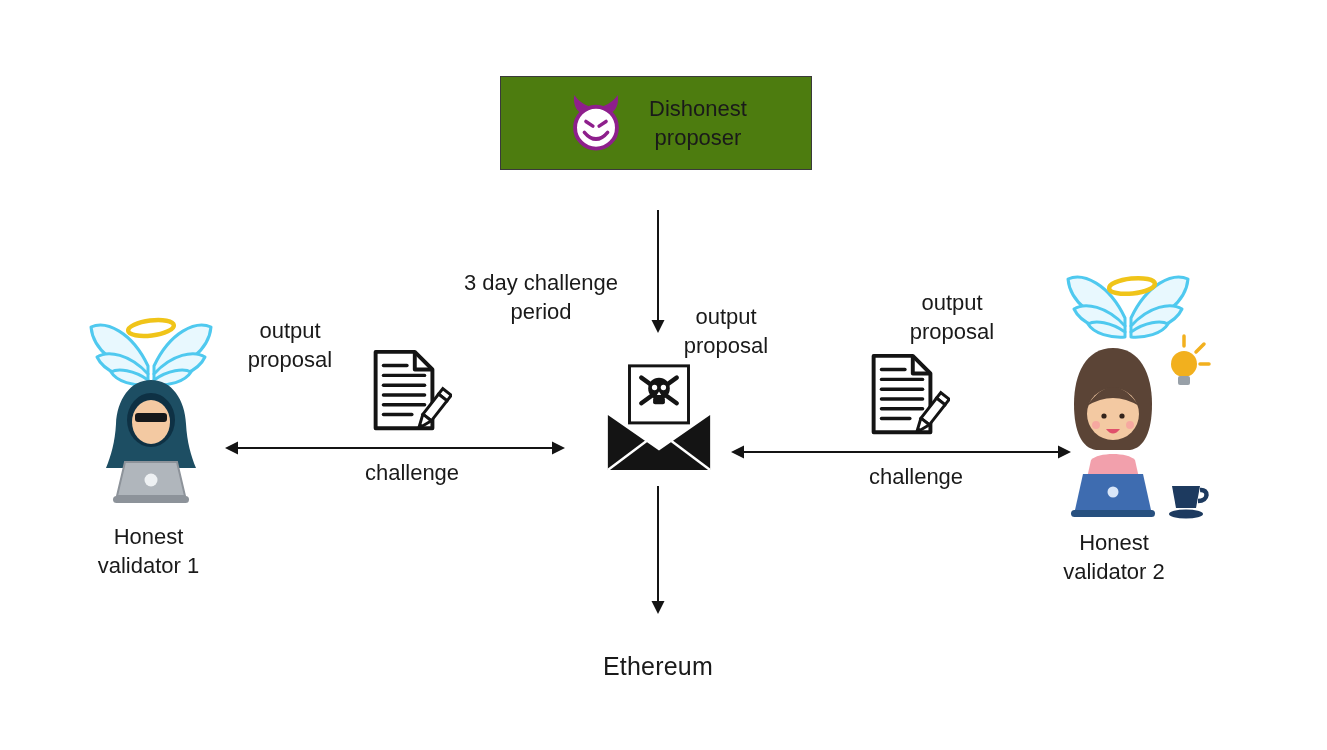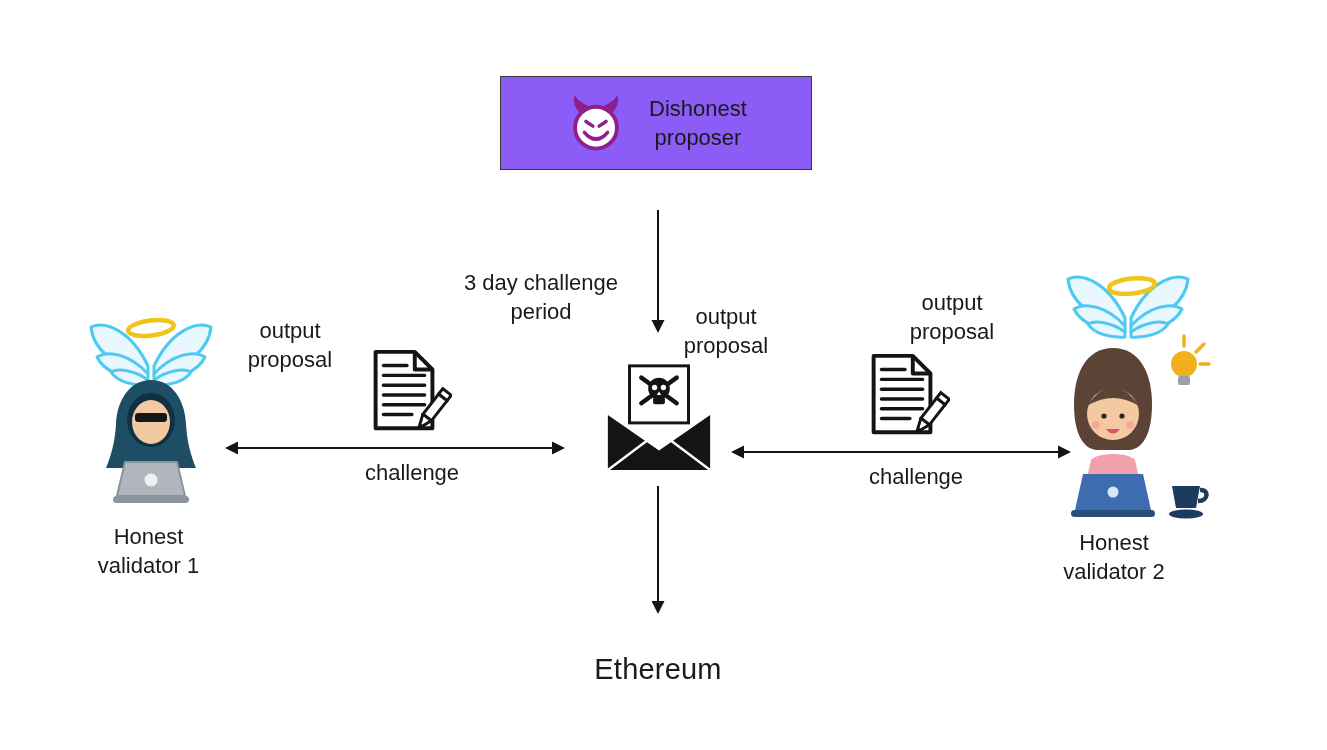--- a/index.html
+++ b/index.html
@@ -14,22 +14,22 @@
     --blouse-pink:#f2a0ac;
     --laptop-blue:#3e6cb0;
     --bulb-yellow:#f2b01e;
     --cup-navy:#1d3a5f;
   }
   *{margin:0;padding:0;box-sizing:border-box}
   body{background:#fff;font-family:"Liberation Sans","DejaVu Sans",sans-serif;color:var(--ink)}
   .canvas{position:relative;width:1327px;height:750px;background:#fff;overflow:hidden}
   .abs{position:absolute}
   .label{font-size:22px;line-height:1.32;text-align:center;white-space:pre-line;color:var(--ink)}
-  .proposer-box{display:flex;align-items:center;justify-content:center;gap:22px;border:1.5px solid #3a3a3a;background:#8b5cf6}
-  .ethereum{font-size:29px;font-weight:500;letter-spacing:.2px}
+  .proposer-box{display:flex;align-items:center;justify-content:center;gap:22px;border:1.5px solid #3a3a3a;background:#4d7c0f}
+  .ethereum{font-size:25px;font-weight:500;letter-spacing:.2px}
   svg{display:block}
 </style>
 </head>
 <body>
 
 <div class="canvas">
 
   <div class="abs proposer-box" style="left:500px;top:76px;width:312px;height:94px">
     <svg width="62" height="62" viewBox="0 0 80 80">
       <path d="M12 4 C10 17 15 26 25 30 L30 18 C22 15 17 11 12 4 Z" style="fill:var(--devil-purple)"></path>

